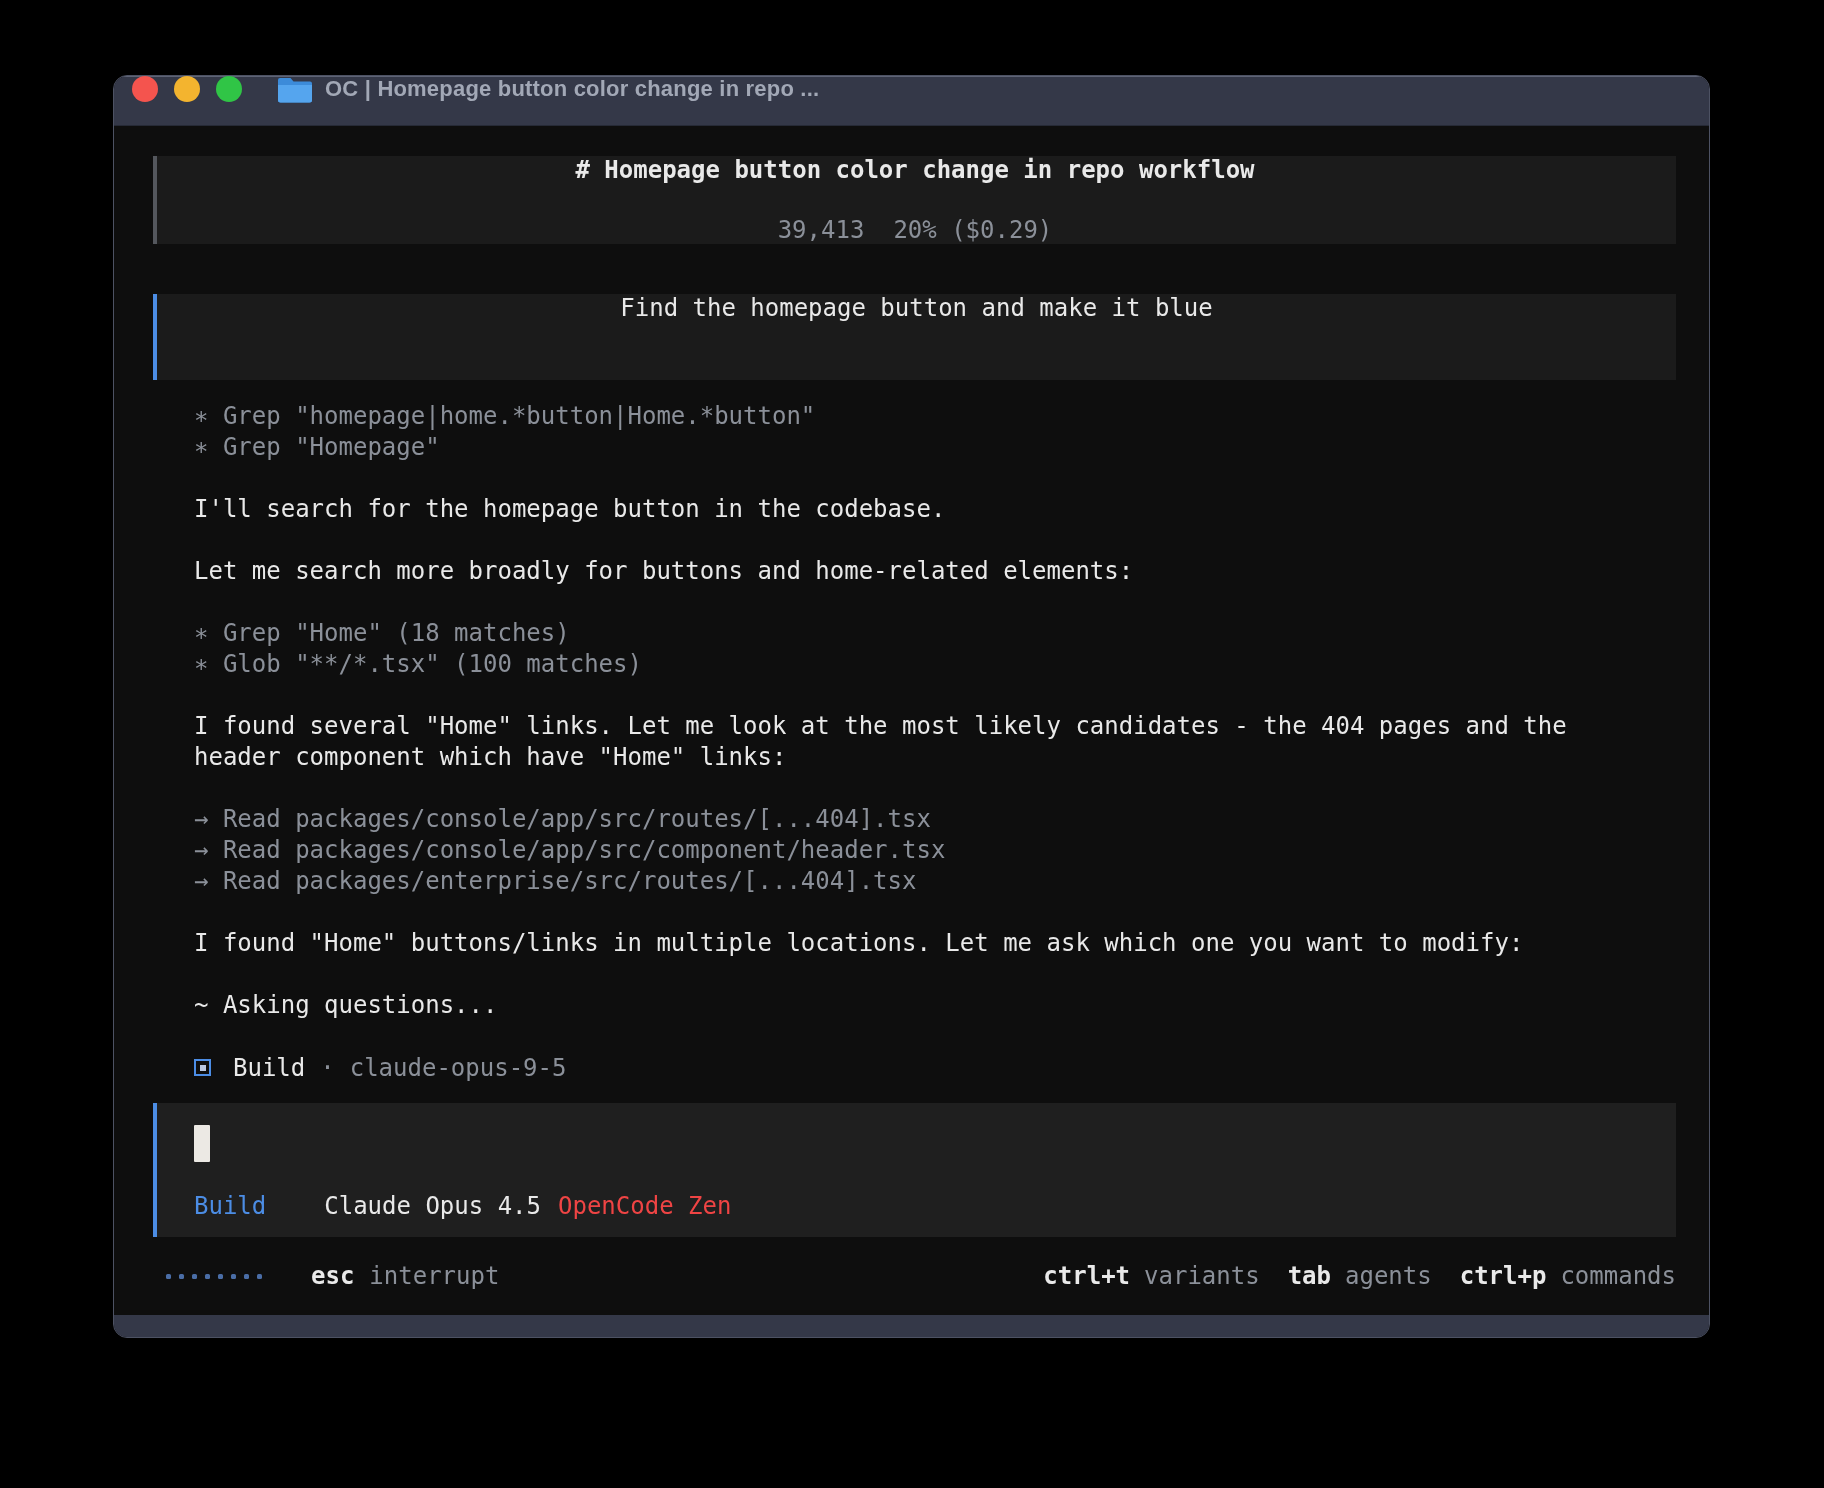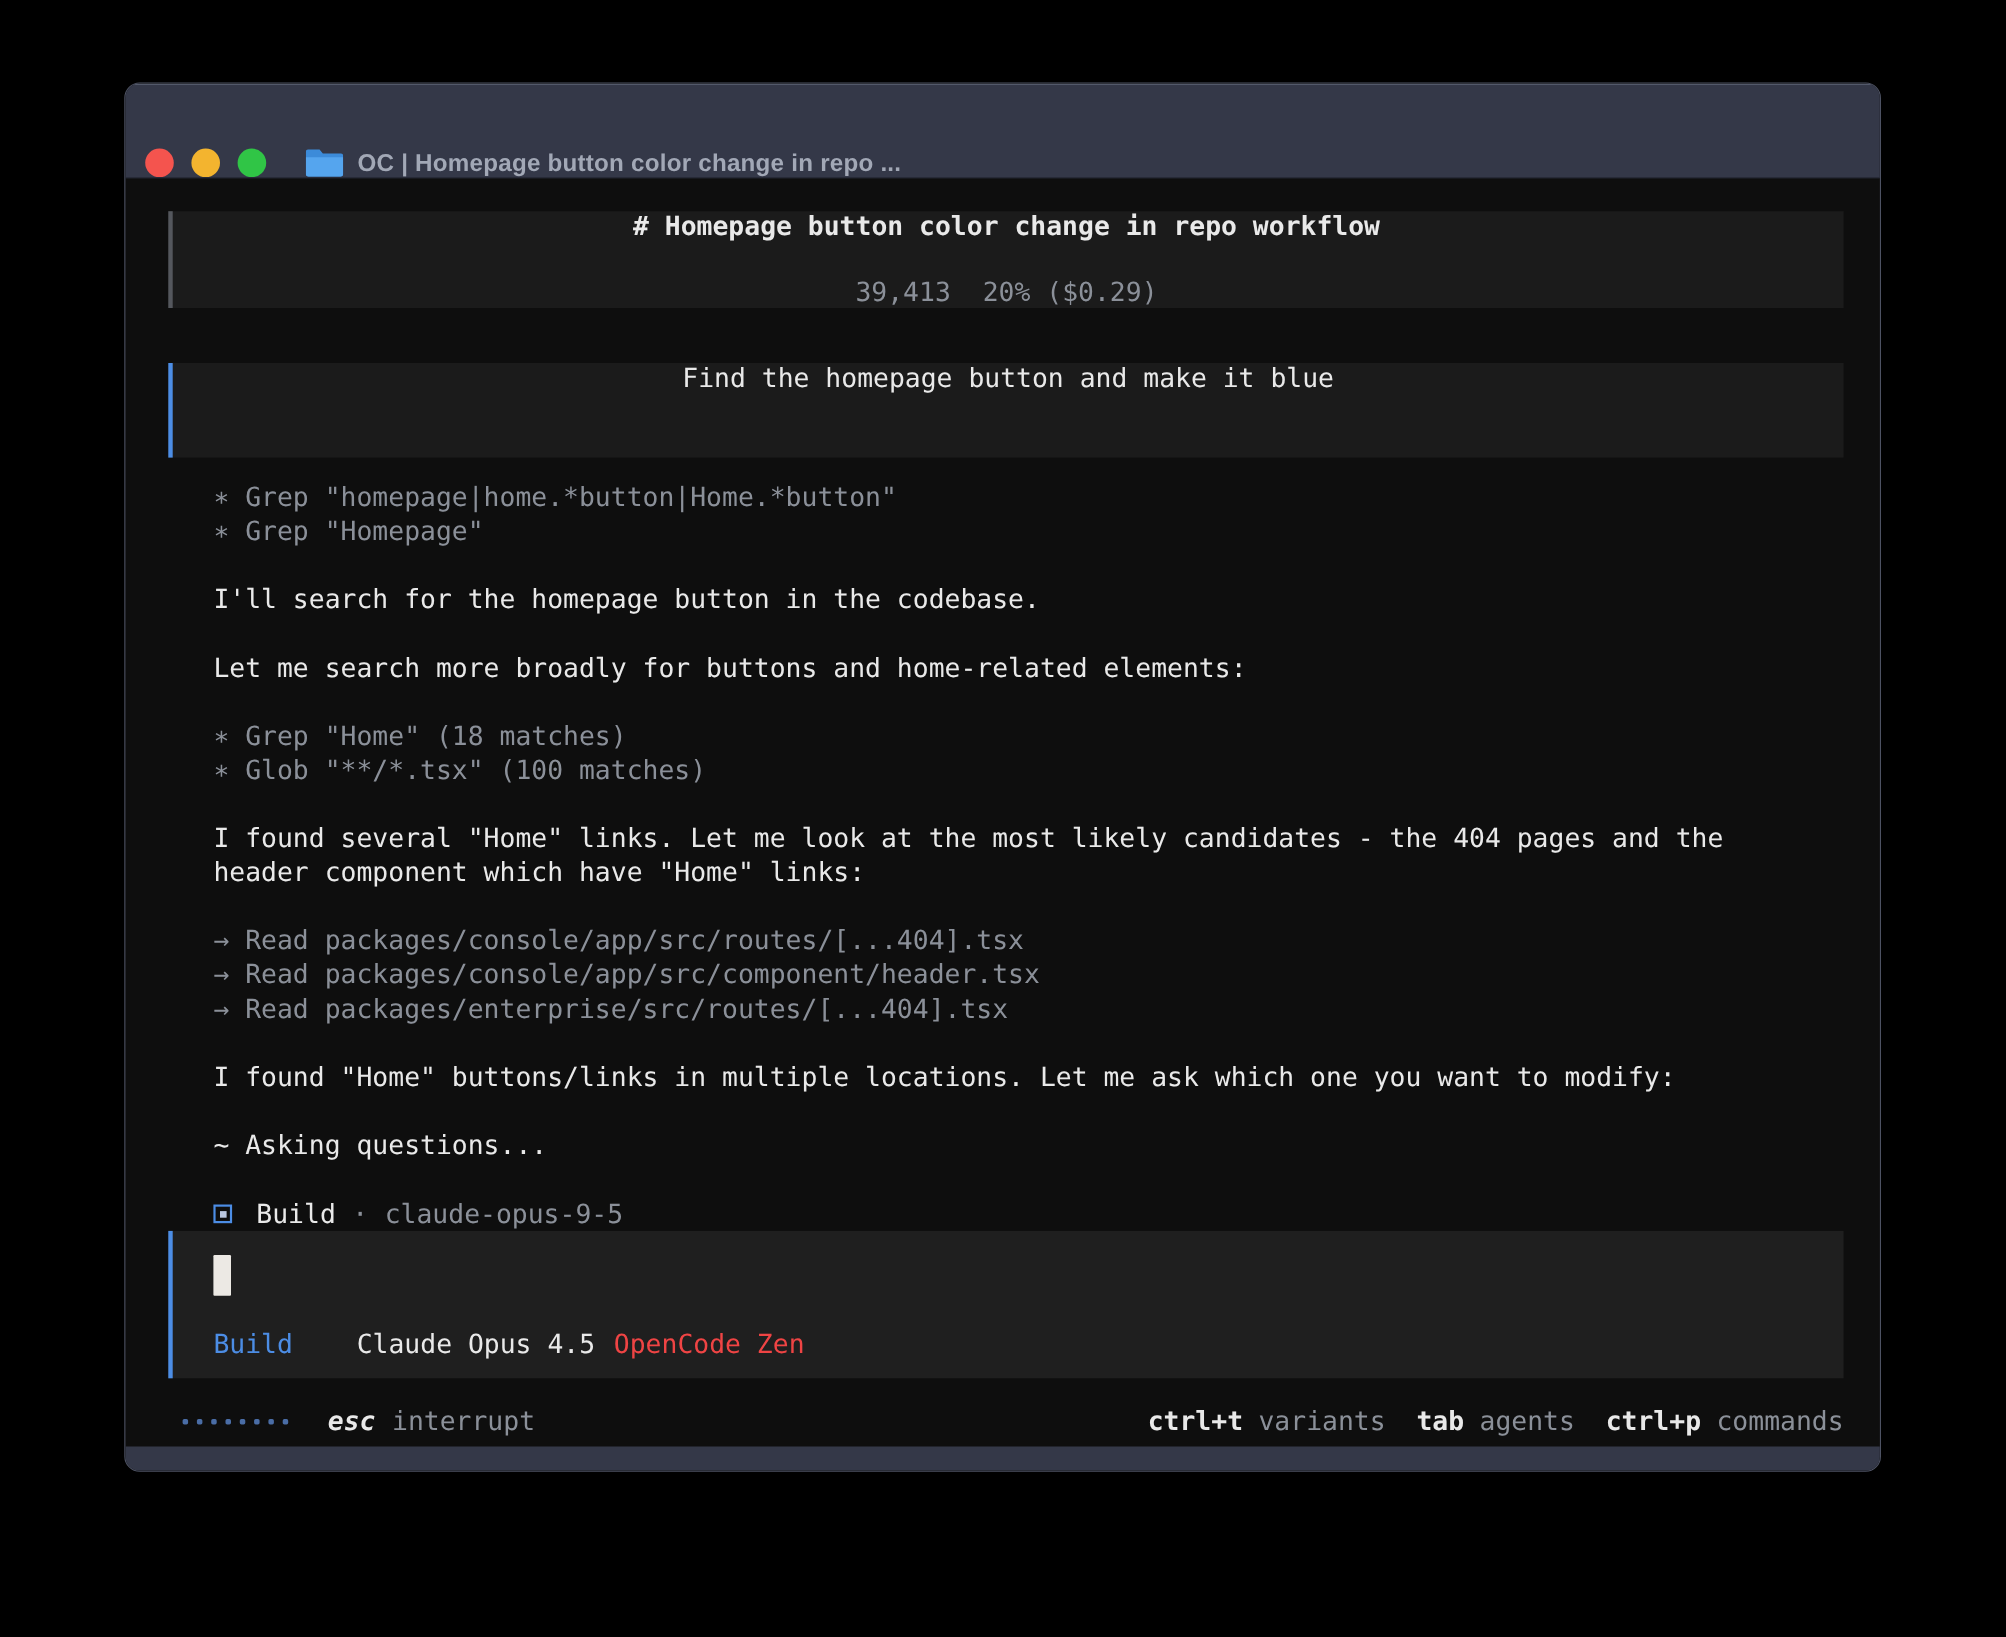--- a/index.html
+++ b/index.html
@@ -8,22 +8,22 @@
 
   .window {
     position:absolute; left:113px; top:75px; width:1597px; height:1263px;
     background:var(--window_bg); border-radius:14px;
     border:1px solid #4d5263;
     display:flex; flex-direction:column; overflow:hidden;
   }
 
   
   .titlebar {
-    height:86px; background:var(--titlebar_bg); flex-shrink:0;
-    display:flex; align-items:flex-end; padding-left:18px;
+    height:50px; background:var(--titlebar_bg); flex-shrink:0;
+    display:flex; align-items:flex-start; padding-left:18px;
     border-bottom:1px solid #262a36;
     box-shadow: inset 0 1px 0 #5e6476;
   }
   .lights { display:flex; gap:16px; align-items:center; }
   .light { width:26px; height:26px; border-radius:50%; display:inline-block; }
   .light.red    { background:var(--traffic_red); }
   .light.yellow { background:var(--traffic_yellow); }
   .light.green  { background:var(--traffic_green); }
   .folder { margin-left:36px; display:inline-flex; }
   .title {
@@ -81,21 +81,21 @@
   .agent-name { color:var(--accent); }
   .model-name { margin-left:58px; color:var(--text_primary); }
   .provider-name { margin-left:17px; color:#ef4444; }
 
   .footer {
     height:78px; display:flex; align-items:center; flex-shrink:0;
     padding-left:13px; font-size:24px;
   }
   .dots { display:flex; gap:8px; align-items:center; }
   .dot { width:5px; height:5px; border-radius:1.5px; background:var(--dot_blue); display:inline-block; }
-  .esc-key { margin-left:36px; font-weight:bold; color:var(--text_primary);font-style:italic; }
+  .esc-key { margin-left:49px; font-weight:bold; color:var(--text_primary); }
   .esc-label { margin-left:15px; color:var(--text_muted); }
   .hints { display:flex; gap:28px; }
   .hint { display:flex; white-space:nowrap; }
   .hint .key { font-weight:bold; color:var(--text_primary); }
   .hint .label { margin-left:14px; color:var(--text_muted); }
 
   .bottombar { height:22px; background:var(--titlebar_bg); flex-shrink:0; }
 </style>
 </head>
 <body>

